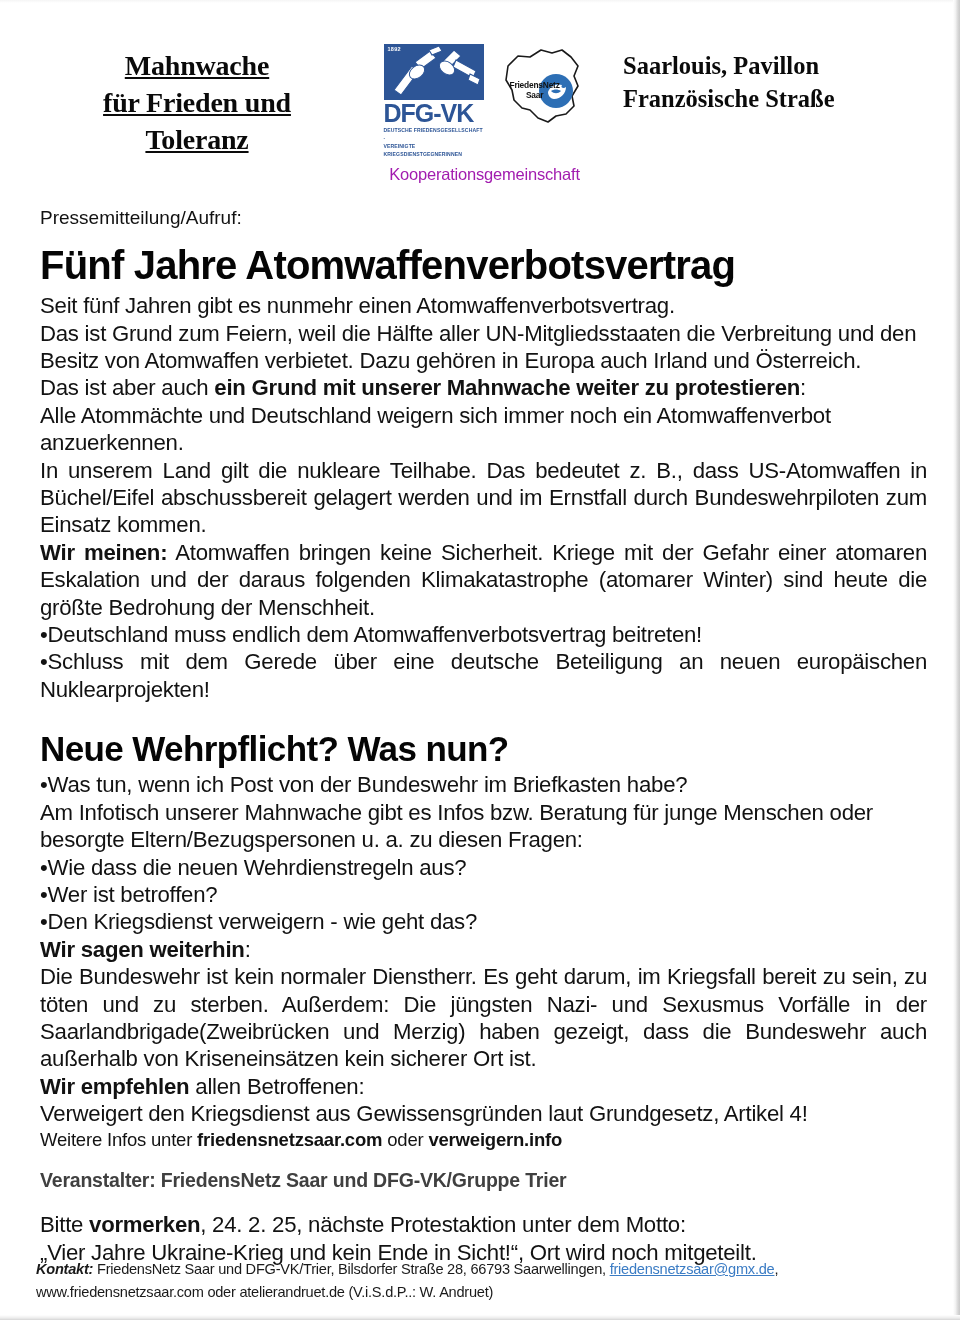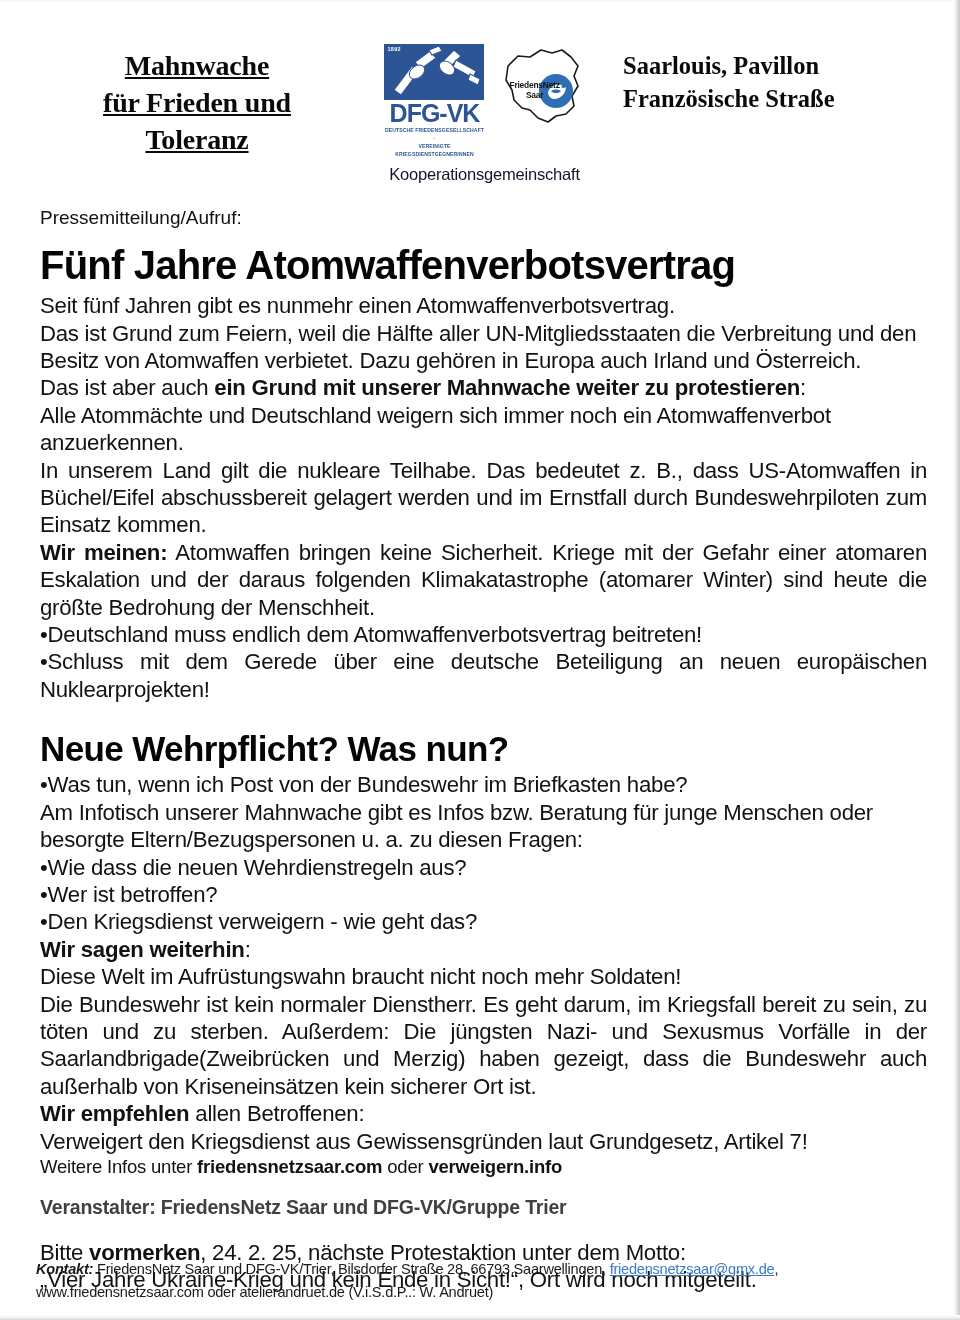--- a/index.html
+++ b/index.html
@@ -81,21 +81,21 @@
     padding-top: 2px;
   }
   .logos {
     display: flex;
     align-items: flex-start;
     justify-content: center;
     gap: 14px;
   }
   .logo-dfgvk {
     width: 102px;
-    text-align: center;
+    text-align: left;
   }
   .dfg-badge {
     width: 100px;
     height: 56px;
     background: #2d5596;
     position: relative;
     overflow: hidden;
   }
   .dfg-year {
     position: absolute;
@@ -125,21 +125,21 @@
     margin-top: 1px;
   }
   .logo-fns {
     width: 86px;
     height: 82px;
     position: relative;
   }
   .coop {
     font-family: "Liberation Sans", sans-serif;
     font-size: 16.5px;
-    color: #0f172a;
+    color: #a21caf;
     margin-top: 6px;
     letter-spacing: -0.2px;
     white-space: nowrap;
   }
   .header-right {
     flex: 1 1 auto;
     padding-top: 8px;
     padding-left: 16px;
   }
   .header-right .hr-line {
@@ -335,27 +335,26 @@
 
       <p class="ptext">•Was tun, wenn ich Post von der Bundeswehr im Briefkasten habe?</p>
 
       <p class="ptext">Am Infotisch unserer Mahnwache gibt es Infos bzw. Beratung für junge Menschen oder besorgte Eltern/Bezugspersonen u. a. zu diesen Fragen:</p>
       <p class="ptext">•Wie dass die neuen Wehrdienstregeln aus?</p>
       <p class="ptext">•Wer ist betroffen?</p>
       <p class="ptext">•Den Kriegsdienst verweigern - wie geht das?</p>
 
       <p class="ptext"><b>Wir sagen weiterhin</b><span>:</span></p>
 
-      <p class="ptext">Diese Welt im Aufrüstungswahn braucht nicht noch mehr Soldaten!</p>
 
       <p class="ptext justify">Die Bundeswehr ist kein normaler Dienstherr. Es geht darum, im Kriegsfall bereit zu sein, zu töten und zu sterben. Außerdem: Die jüngsten Nazi- und Sexusmus Vorfälle in der Saarlandbrigade(Zweibrücken und Merzig) haben gezeigt, dass die Bundeswehr auch außerhalb von Kriseneinsätzen kein sicherer Ort ist.</p>
 
       <p class="ptext"><b>Wir empfehlen</b><span> allen Betroffenen:</span></p>
 
-      <p class="ptext">Verweigert den Kriegsdienst aus Gewissensgründen laut Grundgesetz, Artikel 7!</p>
+      <p class="ptext">Verweigert den Kriegsdienst aus Gewissensgründen laut Grundgesetz, Artikel 4!</p>
 
       <p class="small-note"><span>Weitere Infos unter </span><b>friedensnetzsaar.com</b><span> oder </span><b>verweigern.info</b></p>
 
       <p class="organizer">Veranstalter: FriedensNetz Saar und DFG-VK/Gruppe Trier</p>
 
       <div class="closing">
         <p class="ptext"><span>Bitte </span><b>vormerken</b><span>, 24. 2. 25, nächste Protestaktion unter dem Motto:</span></p>
         <p class="ptext">„Vier Jahre Ukraine-Krieg und kein Ende in Sicht!“, Ort wird noch mitgeteilt.</p>
       </div>
 

